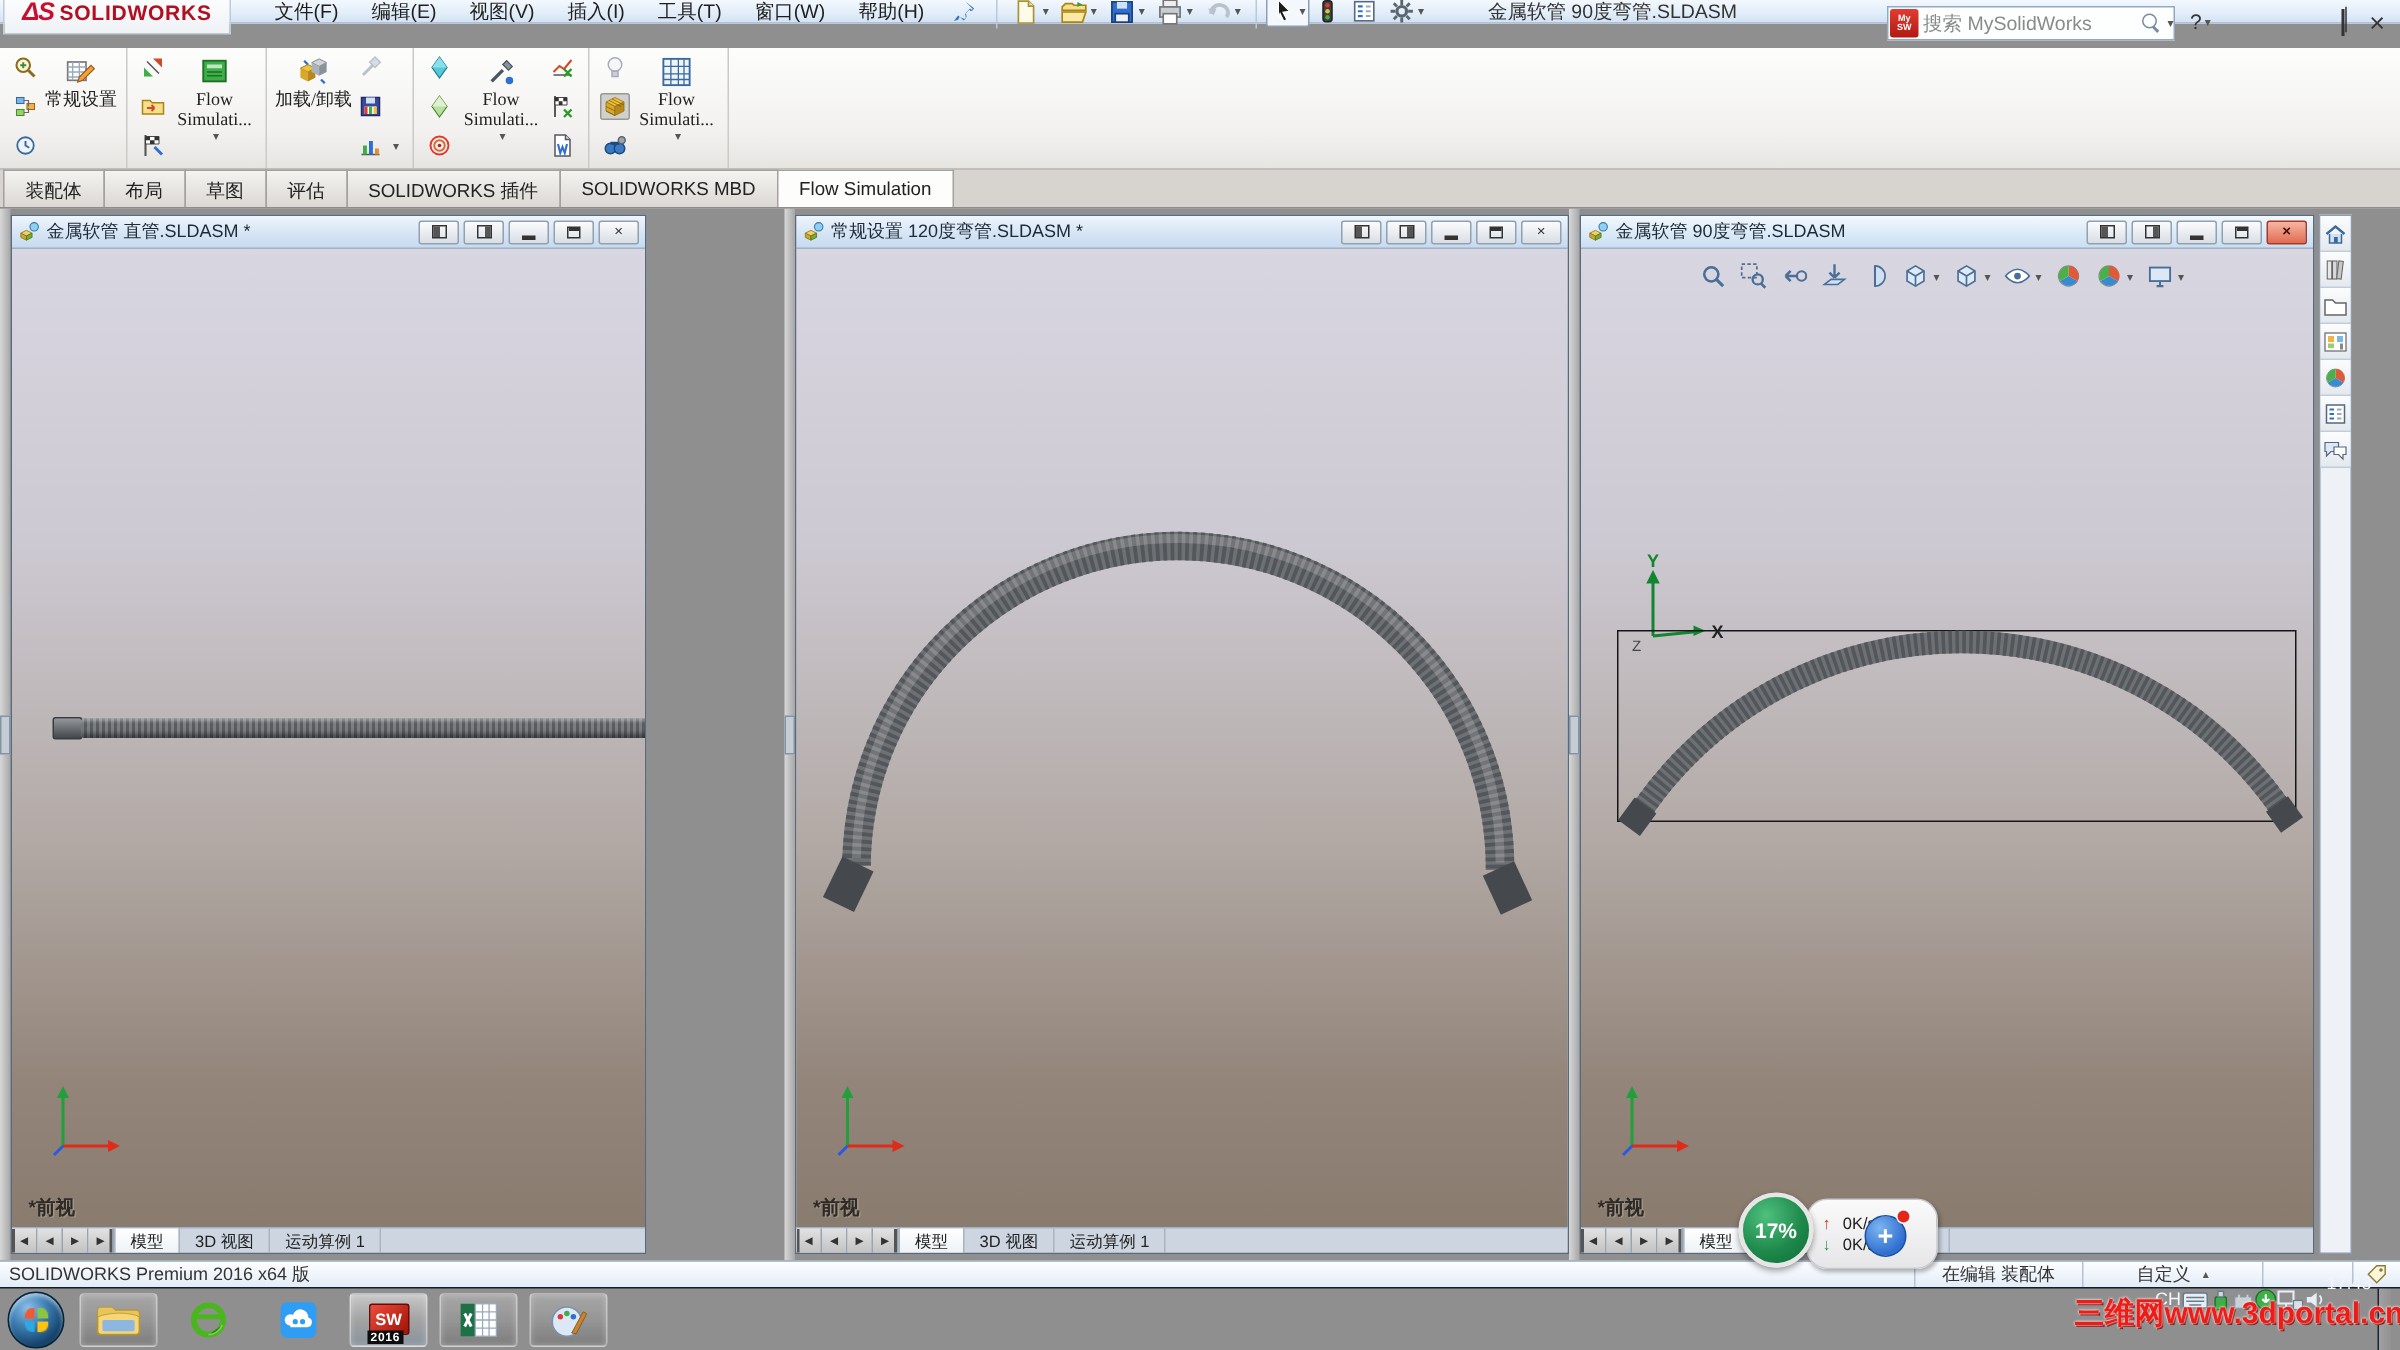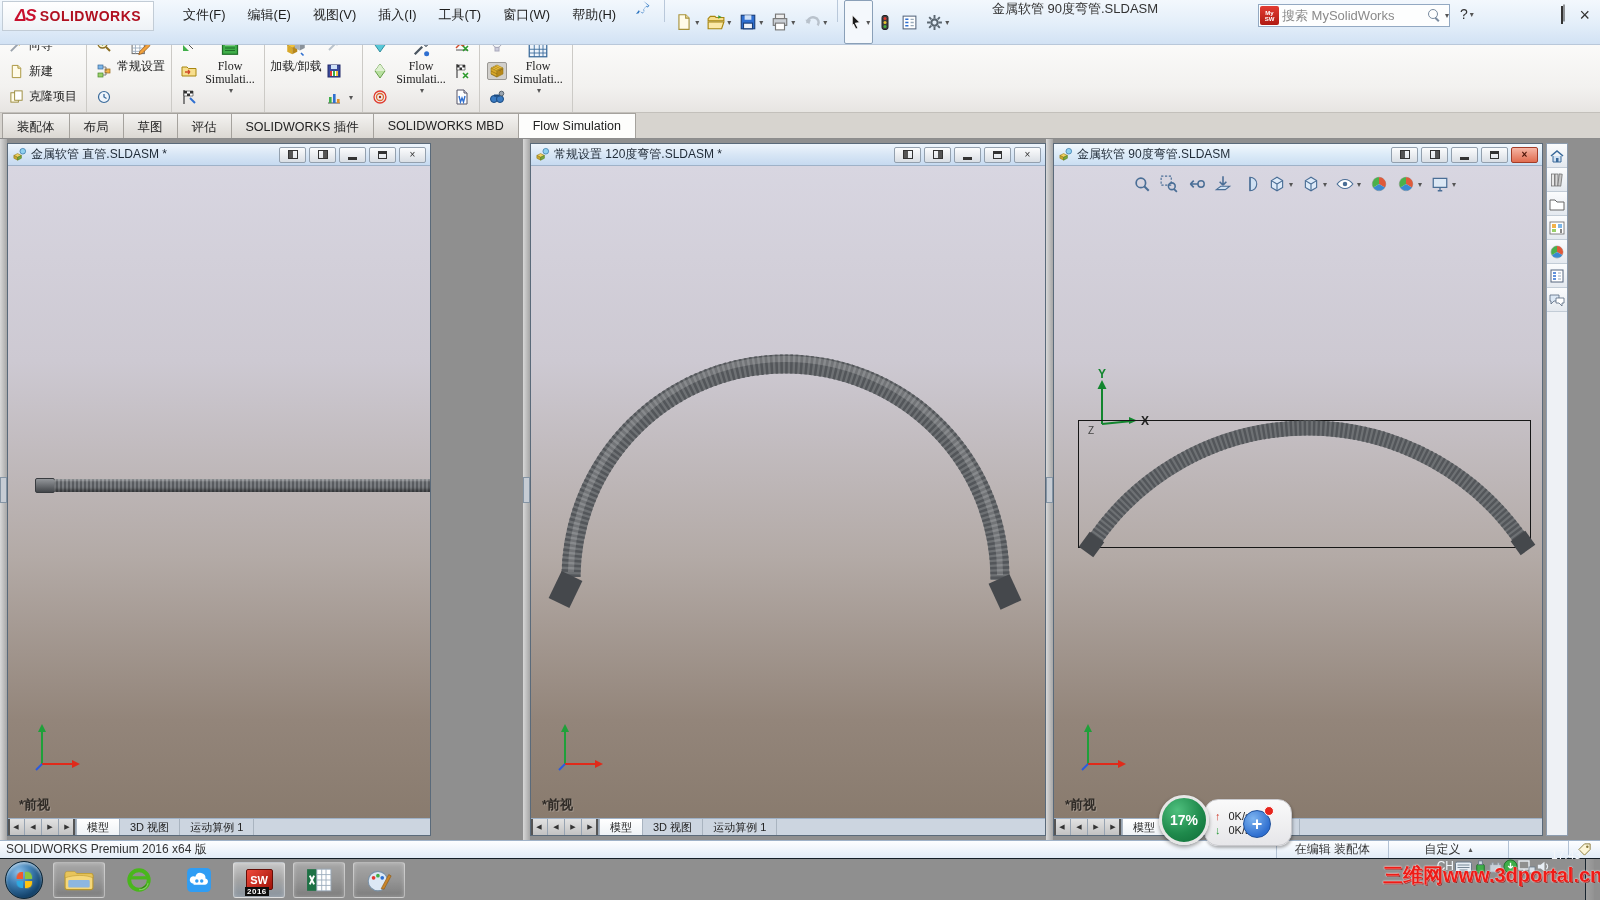--- a/index.html
+++ b/index.html
@@ -1,22 +1,22 @@
 <!DOCTYPE html>
 <html><head>
 <meta charset="utf-8">
 <style>
   * { margin:0; padding:0; box-sizing:border-box; }
   html,body { width:1600px; height:900px; overflow:hidden; font-family:"Liberation Sans","DejaVu Sans",sans-serif; }
   body { position:relative; background:#8f8f8f; font-size:12px; color:#222; }
 
   
-  .menubar { position:absolute; top:0; left:0; width:1600px; height:45px;
+  .menubar { position:absolute; top:0; left:0; width:1600px; height:16px;
     background:linear-gradient(180deg,#f3f8fd 0%,#e3eef9 55%,#d2e2f4 100%);
-    border-bottom:1px solid #b9c8da; display:flex; z-index:10;}
+    border-bottom:1px solid #b9c8da; display:flex; align-items:center; z-index:10;}
   .logo-card { width:152px; height:30px; margin:1px 0 0 2px; background:linear-gradient(180deg,#ffffff,#eef2f6);
     border:1px solid #c2ccd6; display:flex; align-items:center; justify-content:center; gap:4px; }
   .logo-mark { color:#c8102e; font-weight:bold; font-style:italic; font-size:17px; letter-spacing:-1px;}
   .logo-text { color:#b01020; font-weight:bold; font-size:14px; letter-spacing:.5px; }
   .menus { display:flex; margin-left:18px; }
   .menu-item { padding:6px 11px; font-size:13px; color:#1e1e1e; cursor:default; }
   .pin { margin:0 8px; }
   .tbbtn { display:flex; align-items:center; margin:0 2px; padding:2px 1px; border:1px solid transparent; }
   .caret { font-size:8px; color:#555; margin-left:2px; }
   .tb-sep { width:1px; height:22px; background:#b9c8da; margin:0 6px; }
@@ -571,42 +571,20 @@
   <div class="win-controls">
     <span class="wc"><span class="g-min-top"></span></span>
     <span class="wc"><span class="g-rest-top"></span></span>
     <span class="wc" style="font-size:18px;">×</span>
   </div>
 </div>
 
 <div class="ribbon">
   <div class="rgroup">
     <div class="rcol">
-      <span class="rrow">
-          <svg class="ic" width="15" height="15">
-            <use href="#s-wand"></use>
-          </svg>
-          <span class="rlabel">向导</span>
-        </span>
-      <span class="rrow">
-          <svg class="ic" width="15" height="15">
-            <use href="#s-page"></use>
-          </svg>
-          <span class="rlabel">新建</span>
-        </span>
-      <span class="rrow">
-          <svg class="ic" width="15" height="15">
-            <use href="#s-copy"></use>
-          </svg>
-          <span class="rlabel">克隆项目</span>
-        </span>
-    </div>
-  </div>
-  <div class="rgroup">
-    <div class="rcol">
       <span class="ricon">
           <svg class="ic" width="16" height="16">
             <use href="#s-magplus"></use>
           </svg>
         </span>
       <span class="ricon">
           <svg class="ic" width="16" height="16">
             <use href="#s-tree"></use>
           </svg>
         </span>

